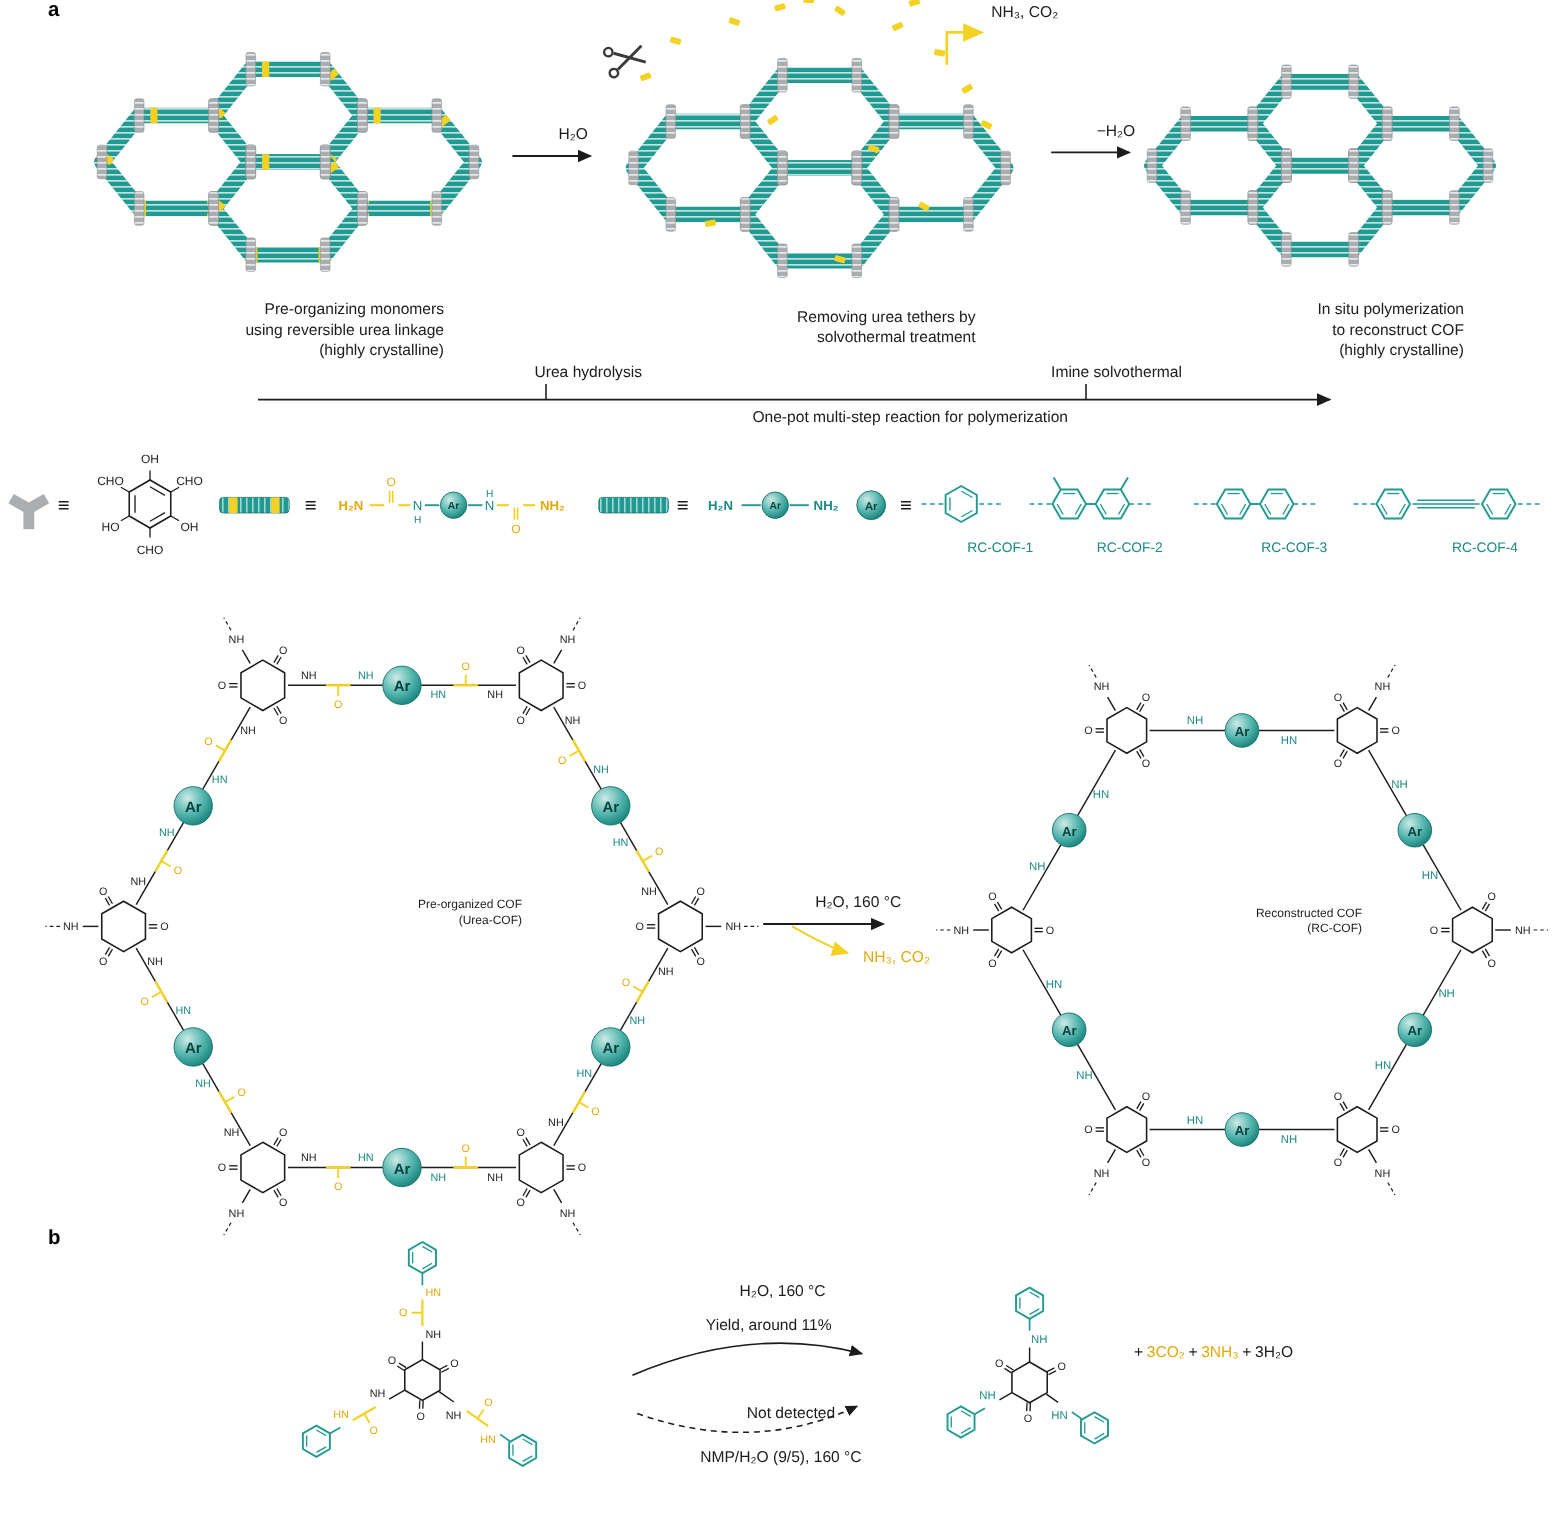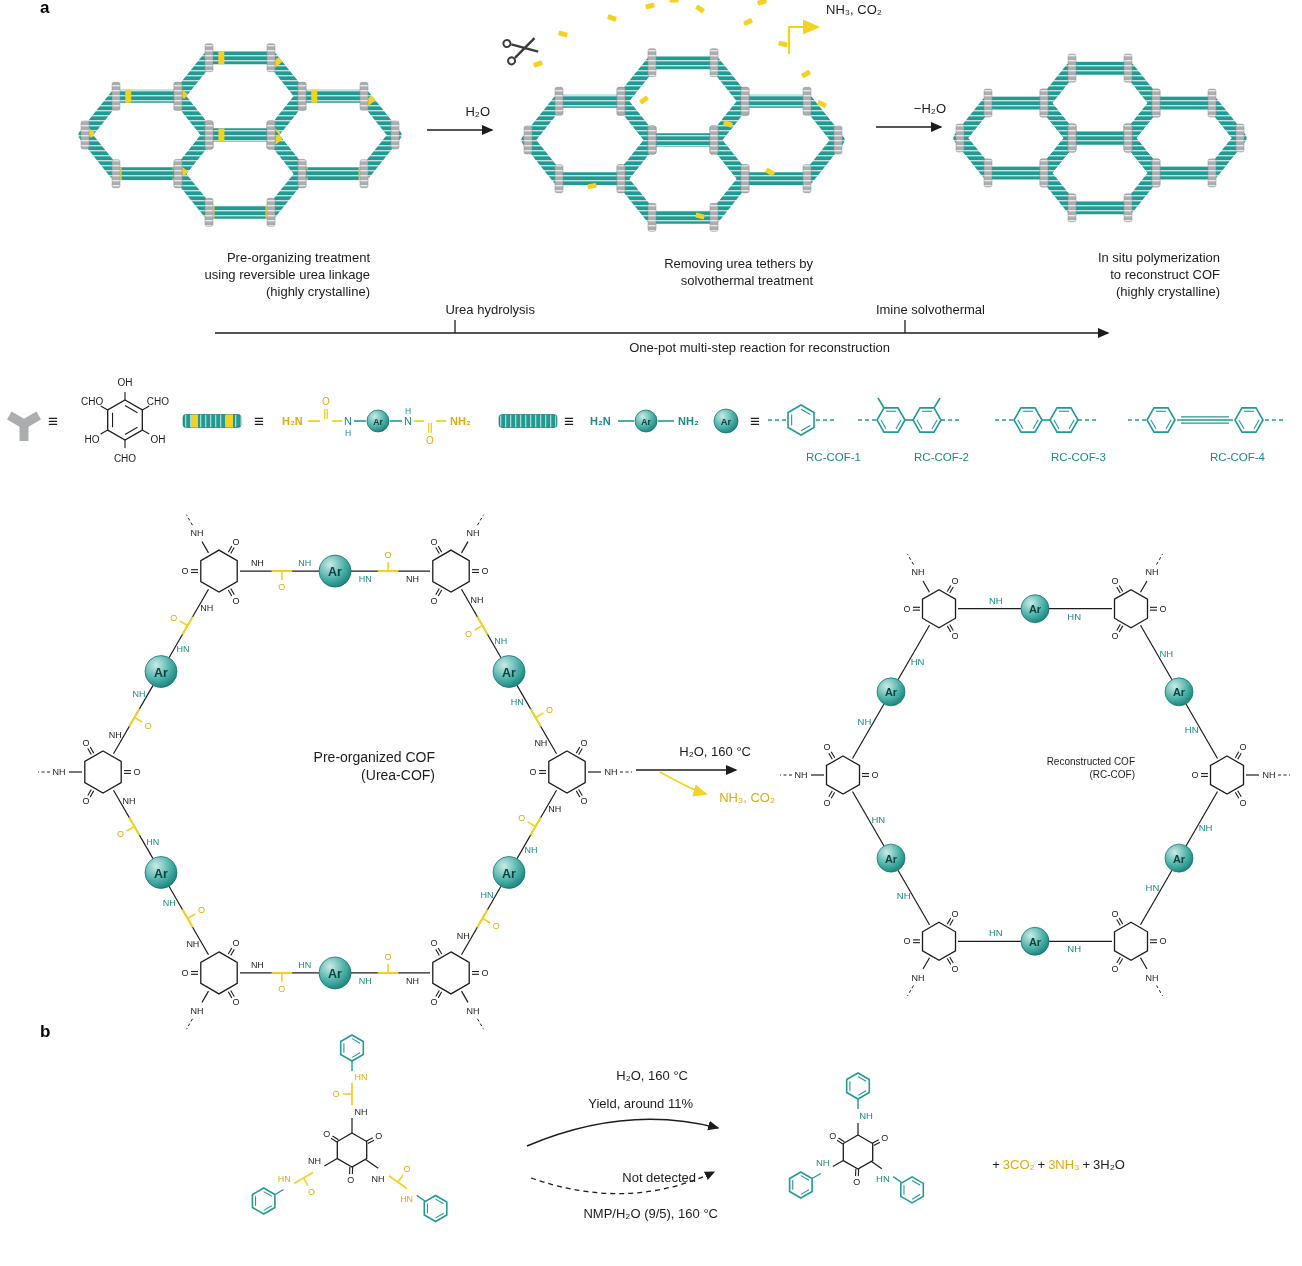--- a/index.html
+++ b/index.html
@@ -673,56 +673,56 @@
         <line x1="792.7363255708048" y1="1189.68" x2="792.7363255708048" y2="1180.32" stroke="#219a92" stroke-width="1.1"></line>
       </g>
       <g>
         <path d="M 527,1146 Q 626,1104 718,1128" fill="none" stroke="#1c1c1c" stroke-width="1.4" marker-end="url(#mB)"></path>
         <path d="M 531,1178 Q 628,1212 714,1172" fill="none" stroke="#1c1c1c" stroke-width="1.3" stroke-dasharray="5 4" marker-end="url(#mB)"></path>
       </g>
     </svg>
 
   <div class="plabel" style="left:40px;top:-2px">a</div>
 
-  <div class="lbl" style="left:110px;top:250px;width:260px">Pre-organizing treatment
+  <div class="lbl" style="left:110px;top:250px;width:260px">Pre-organizing monomers
 using reversible urea linkage
 (highly crystalline)</div>
   <div class="lbl" style="left:553px;top:256px;width:260px">Removing urea tethers by
 solvothermal treatment</div>
   <div class="lbl" style="left:980px;top:250px;width:240px">In situ polymerization
 to reconstruct COF
 (highly crystalline)</div>
 
   <div class="lbl" style="left:430px;top:104px;width:60px">H₂O</div>
   <div class="lbl" style="left:876px;top:101px;width:70px">−H₂O</div>
   <div class="lbl" style="left:826px;top:2px;width:110px;text-align:left">NH₃, CO₂</div>
 
   <div class="lbl" style="left:375px;top:302px;width:160px">Urea hydrolysis</div>
   <div class="lbl" style="left:825px;top:302px;width:160px">Imine solvothermal</div>
-  <div class="lbl" style="left:490px;top:340px;width:400px">One-pot multi-step reaction for reconstruction</div>
+  <div class="lbl" style="left:490px;top:340px;width:400px">One-pot multi-step reaction for polymerization</div>
 
   <div class="equiv" style="left:42px;top:412px">≡</div>
   <div class="equiv" style="left:248px;top:412px">≡</div>
   <div class="equiv" style="left:558px;top:412px">≡</div>
   <div class="equiv" style="left:744px;top:412px">≡</div>
 
   <div class="lbl teal small" style="left:741px;top:450px;width:120px">RC-COF-1</div>
   <div class="lbl teal small" style="left:849px;top:450px;width:120px">RC-COF-2</div>
   <div class="lbl teal small" style="left:986px;top:450px;width:120px">RC-COF-3</div>
   <div class="lbl teal small" style="left:1145px;top:450px;width:120px">RC-COF-4</div>
 
-  <div class="lbl" style="left:235px;top:748px;width:200px;font-size:14px">Pre-organized COF
+  <div class="lbl" style="left:235px;top:748px;width:200px;font-size:10px">Pre-organized COF
 (Urea-COF)</div>
   <div class="lbl" style="left:935px;top:755px;width:200px;font-size:10px">Reconstructed COF
 (RC-COF)</div>
   <div class="lbl" style="left:626px;top:744px;width:125px">H₂O, 160 °C</div>
   <div class="lbl yellow" style="left:665px;top:790px;width:110px">NH₃, CO₂</div>
 
   <div class="plabel" style="left:40px;top:1022px">b</div>
   <div class="lbl" style="left:548px;top:1068px;width:140px">H₂O, 160 °C</div>
   <div class="lbl" style="left:543px;top:1096px;width:150px">Yield, around 11%</div>
   <div class="lbl" style="left:556px;top:1170px;width:140px">Not detected</div>
   <div class="lbl" style="left:538px;top:1206px;width:180px">NMP/H₂O (9/5), 160 °C</div>
 
-  <div class="lbl" style="left:945px;top:1140px;width:230px;text-align:center">
+  <div class="lbl" style="left:945px;top:1102px;width:230px;text-align:left">
     <span>+</span><span class="yellow">3CO₂</span><span>+</span><span class="yellow">3NH₃</span><span>+</span><span>3H₂O</span>
   </div>
 </div>
 
 </body></html>

